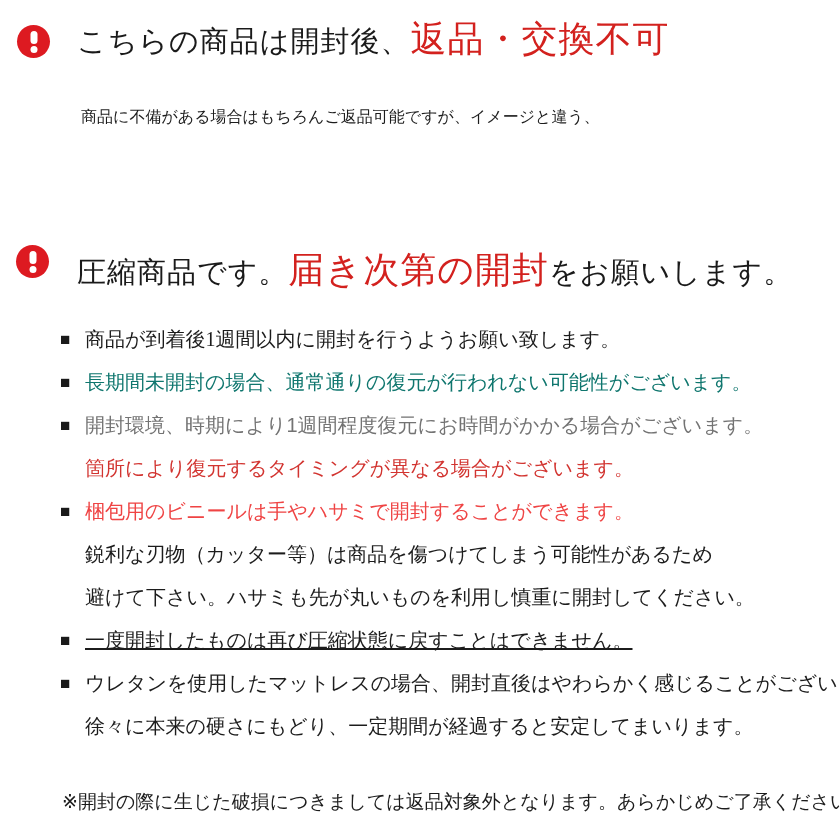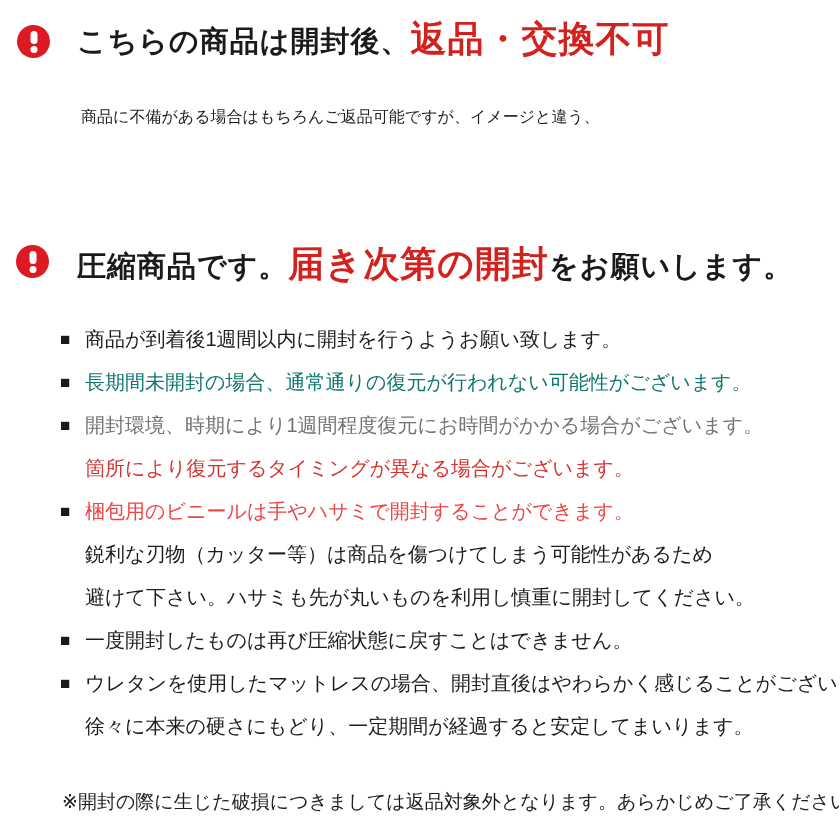--- a/index.html
+++ b/index.html
@@ -26,26 +26,26 @@
     top:6px;width:7px;height:13px;border-radius:3.5px;background:#ffffff;
   }
   .alert-icon .excl-dot{
     position:absolute;left:50%;transform:translateX(-50%);
     bottom:5px;width:7px;height:7px;border-radius:50%;background:#ffffff;
   }
   .icon-1{left:17px;top:25px;}
   .icon-2{left:16px;top:245px;}
   .heading{
     position:absolute;left:77px;white-space:nowrap;
-    font-weight:bold;line-height:44px;color:var(--heading-black);
+    font-weight:normal;line-height:44px;color:var(--heading-black);
     letter-spacing:1px;
     text-align:center;
   }
   .heading-1{top:17px;}
-  .heading-2{top:242px;}
+  .heading-2{top:248px;}
   .heading .h-black{font-size:29px;}
   .heading .h-red{font-size:36px;color:var(--heading-red);}
   .paragraph{
     position:absolute;left:81px;top:96px;
     font-size:16px;line-height:42px;white-space:nowrap;
   }
   .notes-list{
     position:absolute;left:60px;top:318px;
     font-size:20px;line-height:43px;white-space:nowrap;
   }
@@ -73,36 +73,36 @@
   </div>
 
 <div class="alert-icon icon-2">
   <span class="excl-bar"></span>
   <span class="excl-dot"></span>
 </div>
 <h1 class="heading heading-2"><span class="h-black">圧縮商品です。</span><span class="h-red">届き次第の開封</span><span class="h-black">をお願いします。</span></h1>
 
 <div class="notes-list">
     <div class="list-item">
-      <div class="item-line"><span class="marker">■</span><span style="color: rgb(28, 28, 28);">商品が到着後1週間以内に開封を行うようお願い致します。</span></div>
+      <div class="item-line"><span class="marker">■</span><span style="color: rgb(28, 28, 28); font-family: Liberation Serif, serif;">商品が到着後1週間以内に開封を行うようお願い致します。</span></div>
     </div>
     <div class="list-item">
       <div class="item-line"><span class="marker">■</span><span style="color: #0f766e;">長期間未開封の場合、通常通りの復元が行われない可能性がございます。</span></div>
     </div>
     <div class="list-item">
       <div class="item-line"><span class="marker">■</span><span style="color: #737373; text-align: right;">開封環境、時期により1週間程度復元にお時間がかかる場合がございます。</span></div>
       <div class="item-line cont" style="color: rgb(210, 52, 48);">箇所により復元するタイミングが異なる場合がございます。</div>
     </div>
     <div class="list-item">
       <div class="item-line"><span class="marker">■</span><span style="color: #ef4444;">梱包用のビニールは手やハサミで開封することができます。</span></div>
       <div class="item-line cont" style="color: rgb(28, 28, 28);">鋭利な刃物（カッター等）は商品を傷つけてしまう可能性があるため</div>
       <div class="item-line cont" style="color: rgb(28, 28, 28);">避けて下さい。ハサミも先が丸いものを利用し慎重に開封してください。</div>
     </div>
     <div class="list-item">
-      <div class="item-line"><span class="marker">■</span><span style="color: rgb(28, 28, 28);">一度開封したものは再び圧縮状態に戻すことはできません。</span></div>
+      <div class="item-line"><span class="marker">■</span><span style="color: rgb(28, 28, 28); text-decoration: underline;">一度開封したものは再び圧縮状態に戻すことはできません。</span></div>
     </div>
     <div class="list-item">
       <div class="item-line"><span class="marker">■</span><span style="color: rgb(28, 28, 28);">ウレタンを使用したマットレスの場合、開封直後はやわらかく感じることがございますが、</span></div>
       <div class="item-line cont" style="color: rgb(28, 28, 28);">徐々に本来の硬さにもどり、一定期間が経過すると安定してまいります。</div>
     </div>
   </div>
 
 <div class="footer-note">※開封の際に生じた破損につきましては返品対象外となります。あらかじめご了承ください。</div>
 
 </body></html>

